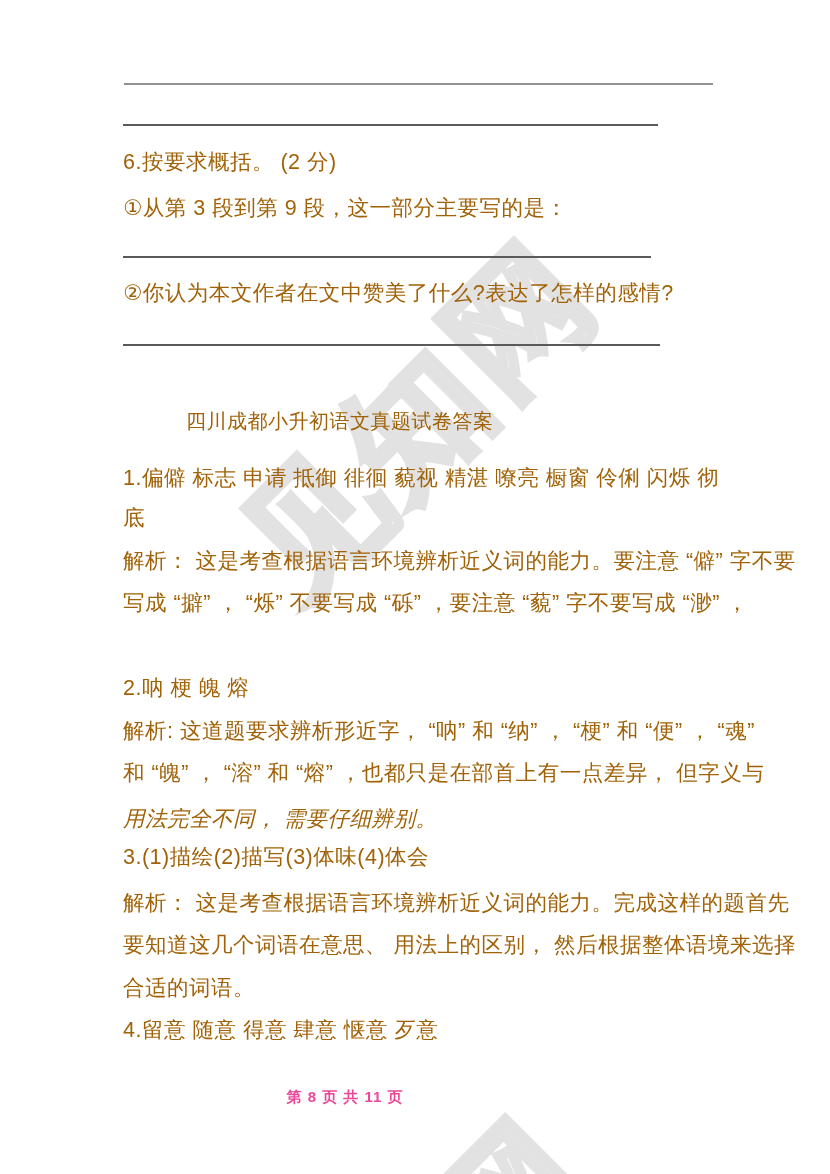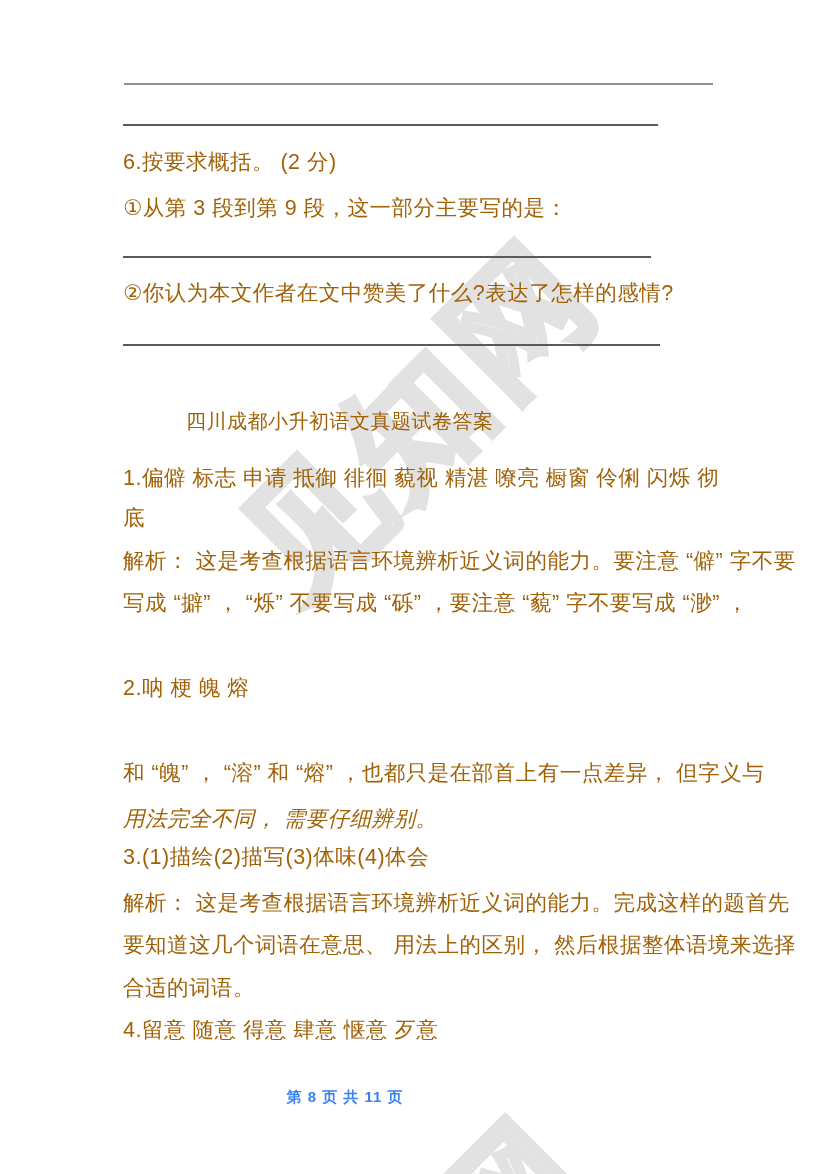--- a/index.html
+++ b/index.html
@@ -33,21 +33,21 @@
     font-size:20px;
     letter-spacing:0.5px;
   }
   .footer{
     position:absolute;
     left:0;width:690px;
     text-align:center;
     font-size:15px;
     font-weight:bold;
     letter-spacing:1px;
-    color:#3b82f6;
+    color:#ec4899;
     z-index:2;
   }
   .watermark{
     position:absolute;
     z-index:1;
     transform:translate(-50%,-50%) rotate(-45deg);
     font-size:135px;
     font-weight:bold;
     letter-spacing:8px;
     white-space:nowrap;
@@ -78,20 +78,21 @@
 
   <div class="rule" style="top:344px;left:123px;width:537px;"></div>
 
   <div class="tline section-title" style="top:406px;">四川成都小升初语文真题试卷答案</div>
 
   <div class="tline" style="top:463px;">1.偏僻 标志  申请 抵御 徘徊 藐视 精湛 嘹亮 橱窗 伶俐 闪烁 彻</div>
   <div class="tline" style="top:503px;">底</div>
   <div class="tline" style="top:546px;">解析： 这是考查根据语言环境辨析近义词的能力。要注意 “僻” 字不要</div>
   <div class="tline" style="top:588px;">写成 “擗” ，  “烁” 不要写成 “砾” ，要注意 “藐” 字不要写成 “渺” ，</div>
   <div class="tline" style="top:673px;">2.呐 梗 魄 熔</div>
+  <div class="tline" style="top:716px;">解析: 这道题要求辨析形近字，  “呐” 和 “纳” ，  “梗” 和 “便” ，  “魂”</div>
   <div class="tline" style="top:758px;">和 “魄” ，  “溶” 和 “熔” ，也都只是在部首上有一点差异， 但字义与</div>
   <div class="tline" style="top:804px;font-style:italic;">用法完全不同， 需要仔细辨别。</div>
   <div class="tline" style="top:842px;">3.(1)描绘(2)描写(3)体味(4)体会</div>
   <div class="tline" style="top:888px;">解析： 这是考查根据语言环境辨析近义词的能力。完成这样的题首先</div>
   <div class="tline" style="top:930px;">要知道这几个词语在意思、 用法上的区别， 然后根据整体语境来选择</div>
   <div class="tline" style="top:973px;">合适的词语。</div>
   <div class="tline" style="top:1015px;">4.留意 随意 得意 肆意 惬意 歹意</div>
 
   <div class="footer" style="top:1088px;">第 8 页 共 11 页</div>
 

